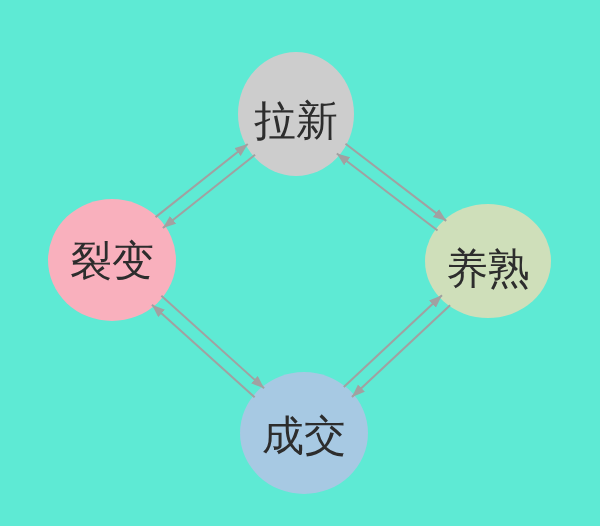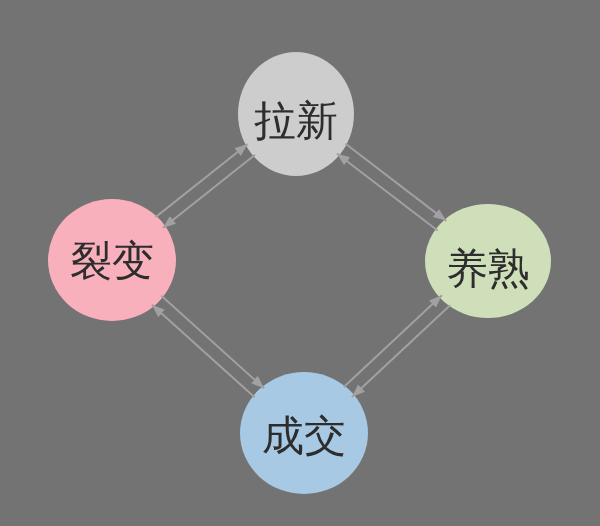--- a/index.html
+++ b/index.html
@@ -5,21 +5,21 @@
   html, body {
     margin: 0;
     padding: 0;
     background: #ffffff;
     font-family: "Liberation Sans", sans-serif;
   }
   .canvas {
     position: relative;
     width: 600px;
     height: 526px;
-    background: #737373;
+    background: #5eead4;
     overflow: hidden;
   }
   svg.diagram {
     display: block;
     width: 600px;
     height: 526px;
   }
   svg.diagram text {
     font-family: "Liberation Sans", sans-serif;
     user-select: none;

